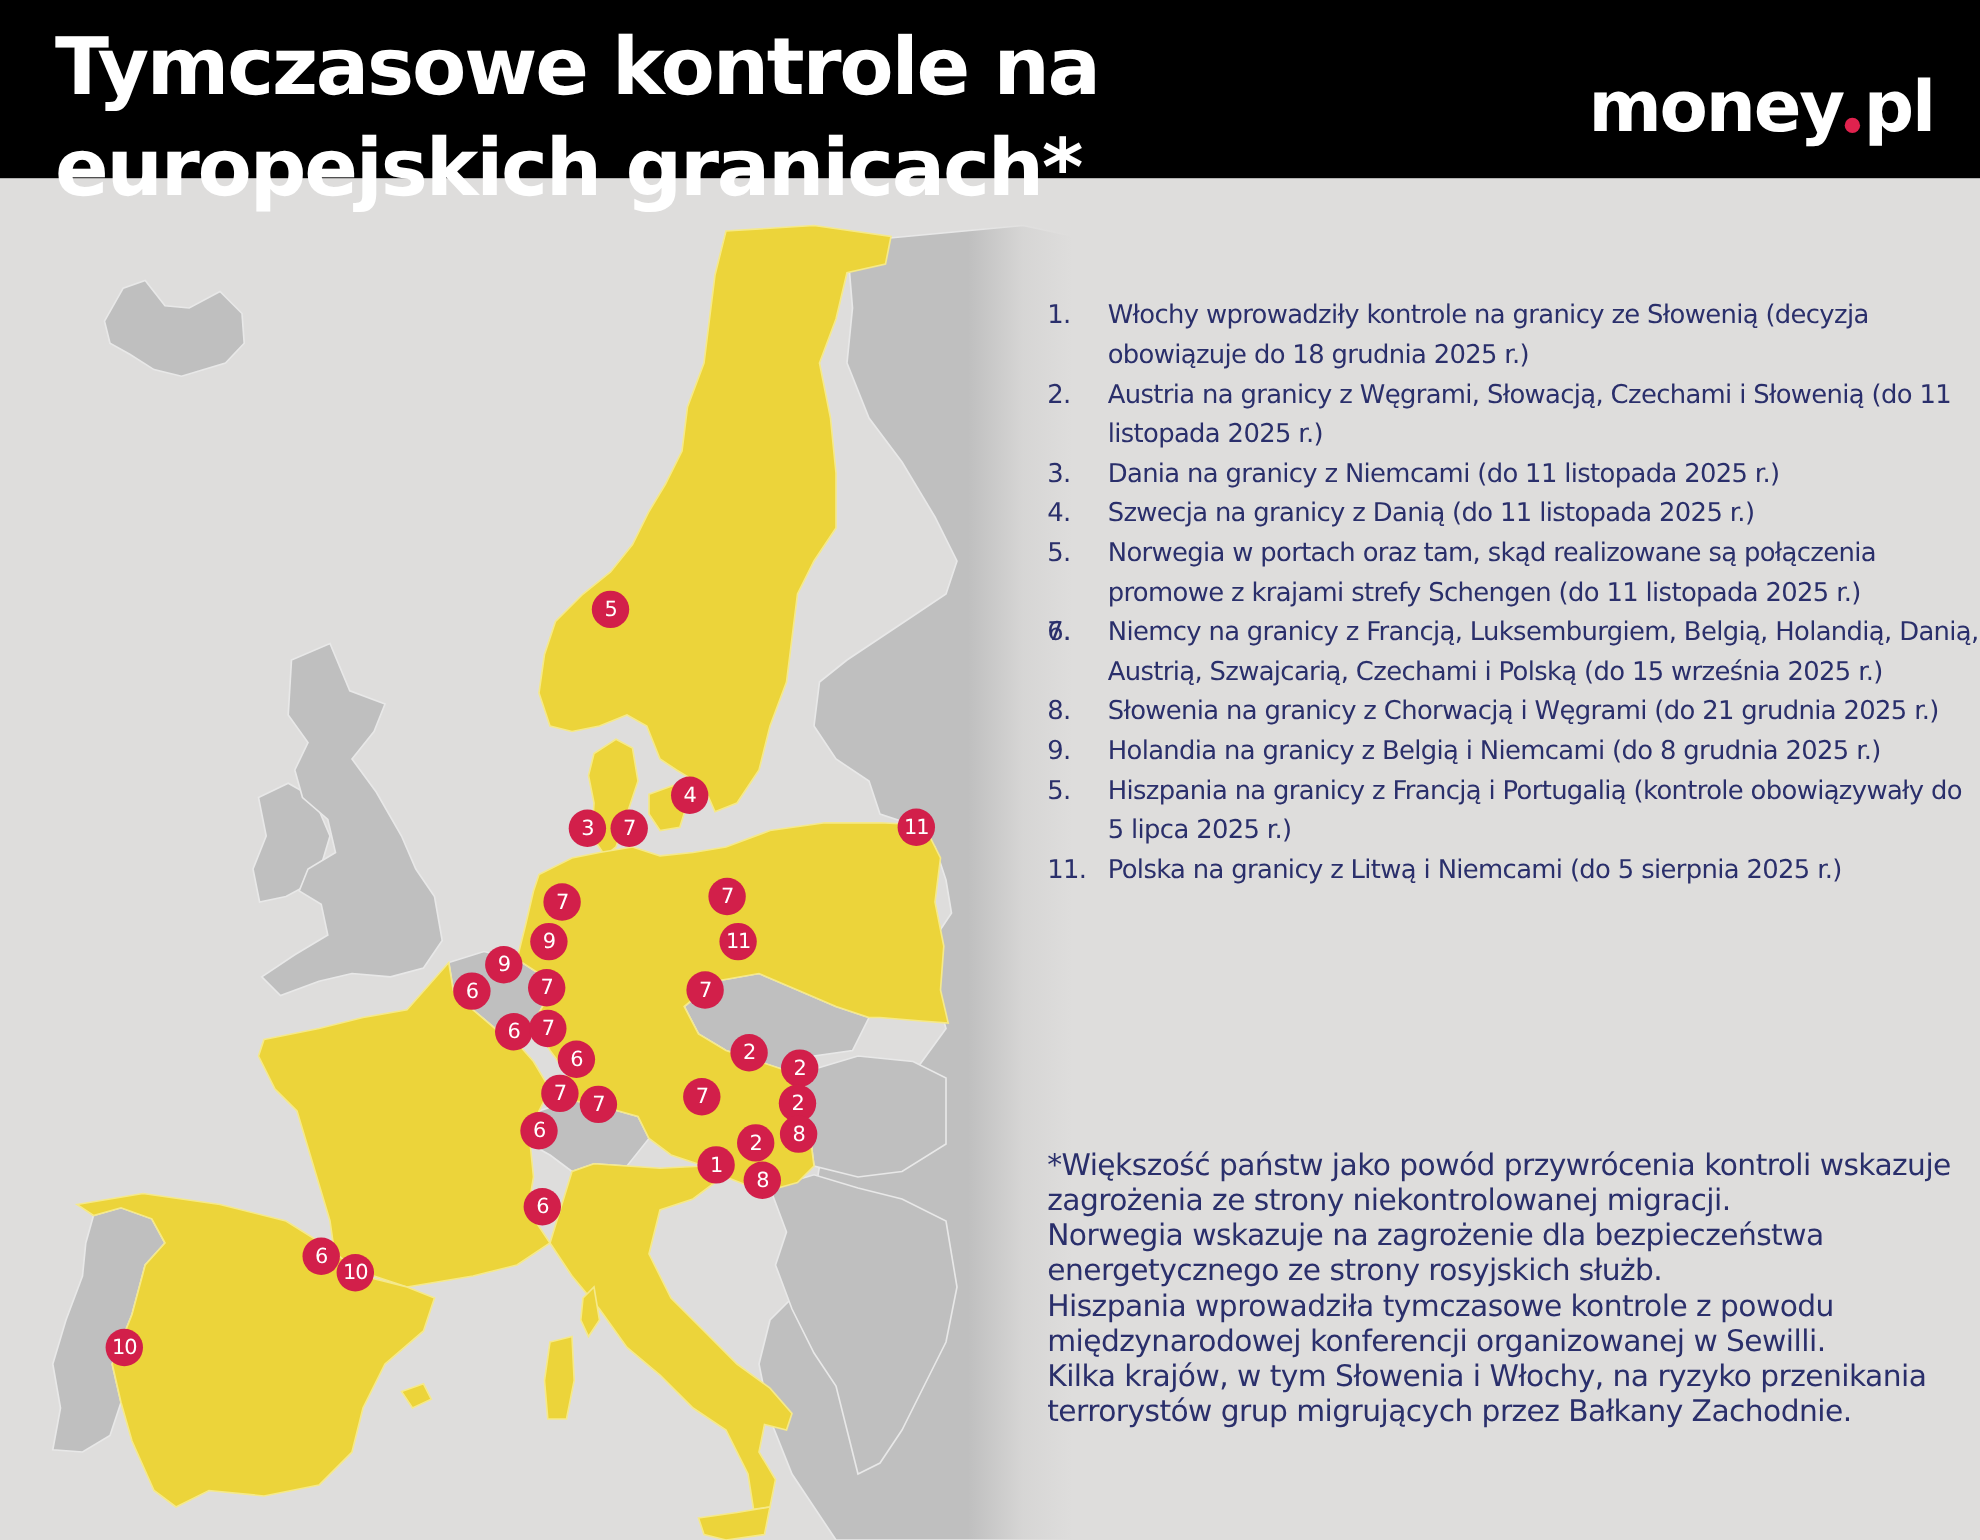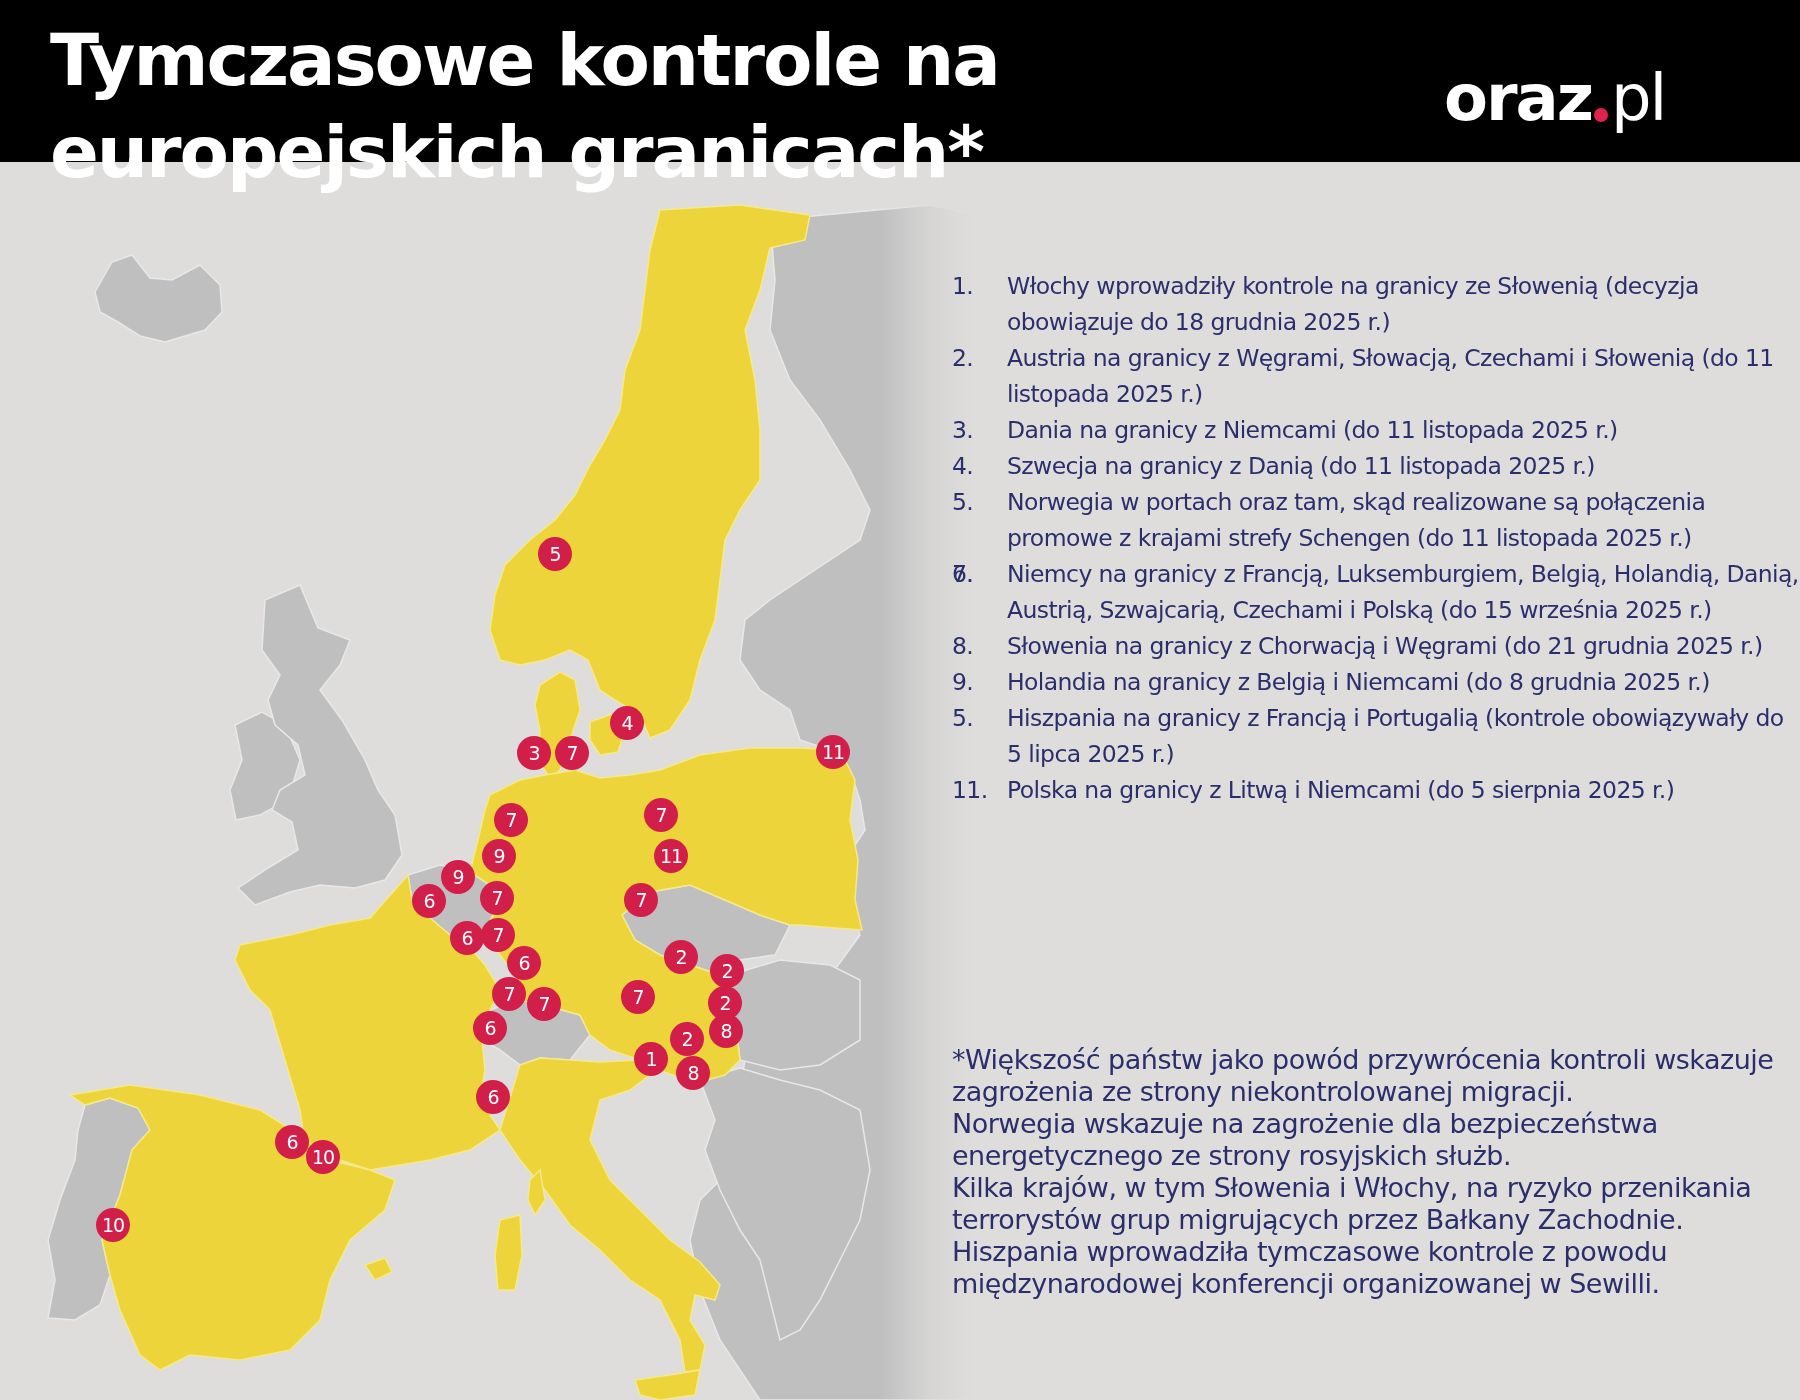--- a/index.html
+++ b/index.html
@@ -2,38 +2,38 @@
 <html><head>
 <meta charset="utf-8">
 <style>
   html, body { margin:0; padding:0; }
   body { width:1800px; height:1400px; position:relative; overflow:hidden; background:#dedddc; font-family:"Liberation Sans","DejaVu Sans",sans-serif; }
   .header { position:absolute; left:0; top:0; width:1800px; height:162px; background:#000000;padding-left:31px; }
   .title { position:absolute; left:50px; top:14px; width:1320px; color:#fff; font-family:"DejaVu Sans",sans-serif; font-weight:bold; font-size:72px; line-height:92px; letter-spacing:-2px; margin:0; }
   .logo { position:absolute; left:1444px; top:58px; color:#fff; font-family:"DejaVu Sans",sans-serif; font-size:64px; line-height:80px; letter-spacing:-2px; white-space:nowrap; }
   .logo .b { font-weight:bold; }
   .logo .dot { display:inline-block; width:14px; height:14px; border-radius:50%; background:#e0224e; margin:0 3px 0 2px; vertical-align:-2px; }
-  .logo .l { font-weight:normal; }
+  .logo .l { font-weight:bold; }
   .map { position:absolute; left:0; top:202px; width:1800px; height:1198px; }
   .fade { position:absolute; left:0; top:202px; width:1800px; height:1198px; pointer-events:none;
     background:linear-gradient(to right, rgba(222,221,220,0) 0px, rgba(222,221,220,0) 880px, rgba(222,221,220,0.75) 930px, rgba(222,221,220,1) 975px, rgba(222,221,220,1) 1800px); }
   .marker { position:absolute; width:34px; height:34px; margin:-17px 0 0 -17px; border-radius:50%; background:#d21f4a; color:#fff; font-family:"DejaVu Sans",sans-serif; font-size:19px; line-height:34px; text-align:center; letter-spacing:-1px; }
   .legend { position:absolute; left:950px; top:268px; width:850px; list-style:none; margin:0; padding:0; color:#2a2f6b; font-family:"DejaVu Sans",sans-serif; font-size:23.5px; line-height:36px; letter-spacing:-0.6px; }
   .legend li { position:relative; padding-left:57px; }
   .legend .num { position:absolute; left:2px; top:0; }
   .note { position:absolute; left:952px; top:1044px; width:840px; color:#2a2f6b; font-family:"DejaVu Sans",sans-serif; font-size:27px; line-height:32px; letter-spacing:-0.5px; }
   .note p { margin:0; }
 </style>
 </head>
 <body>
 
 <div class="header">
   <h1 class="title">Tymczasowe kontrole na europejskich granicach*</h1>
   <div class="logo">
-    <span class="b">oraz</span><span class="dot"></span><span class="l">pl</span>
+    <span class="b">money</span><span class="dot"></span><span class="l">pl</span>
   </div>
 </div>
 
 <svg class="map" viewBox="0 202 1800 1198" width="1800" height="1198" xmlns="http://www.w3.org/2000/svg">
   <rect x="0" y="202" width="1800" height="1198" fill="#dedddc"></rect>
   <g fill="#bfbfbf" stroke="#e8e8e8" stroke-width="1.5">
 
     <path d="M95,292 L112,262 L132,255 L150,278 L172,280 L200,265 L220,285 L222,312 L205,330 L165,342 L140,336 L118,322 L100,312 Z"></path>
 
     <path d="M235,725 L262,712 L285,725 L300,760 L288,800 L260,815 L236,820 L230,790 L242,760 Z"></path>
@@ -125,15 +125,15 @@
   <li><span class="num">7.</span><span>Niemcy na granicy z Francją, Luksemburgiem, Belgią, Holandią, Danią, Austrią, Szwajcarią, Czechami i Polską (do 15 września 2025 r.)</span></li>
   <li><span class="num">8.</span><span>Słowenia na granicy z Chorwacją i Węgrami (do 21 grudnia 2025 r.)</span></li>
   <li><span class="num">9.</span><span>Holandia na granicy z Belgią i Niemcami (do 8 grudnia 2025 r.)</span></li>
   <li><span class="num">5.</span><span>Hiszpania na granicy z Francją i Portugalią (kontrole obowiązywały do 5 lipca 2025 r.)</span></li>
   <li><span class="num">11.</span><span>Polska na granicy z Litwą i Niemcami (do 5 sierpnia 2025 r.)</span></li>
 </ol>
 
 <div class="note">
   <p>*Większość państw jako powód przywrócenia kontroli wskazuje zagrożenia ze strony niekontrolowanej migracji.</p>
   <p>Norwegia wskazuje na zagrożenie dla bezpieczeństwa energetycznego ze strony rosyjskich służb.</p>
+  <p>Hiszpania wprowadziła tymczasowe kontrole z powodu międzynarodowej konferencji organizowanej w Sewilli.</p>
   <p>Kilka krajów, w tym Słowenia i Włochy, na ryzyko przenikania terrorystów grup migrujących przez Bałkany Zachodnie.</p>
-  <p>Hiszpania wprowadziła tymczasowe kontrole z powodu międzynarodowej konferencji organizowanej w Sewilli.</p>
 </div>
 
 </body></html>

